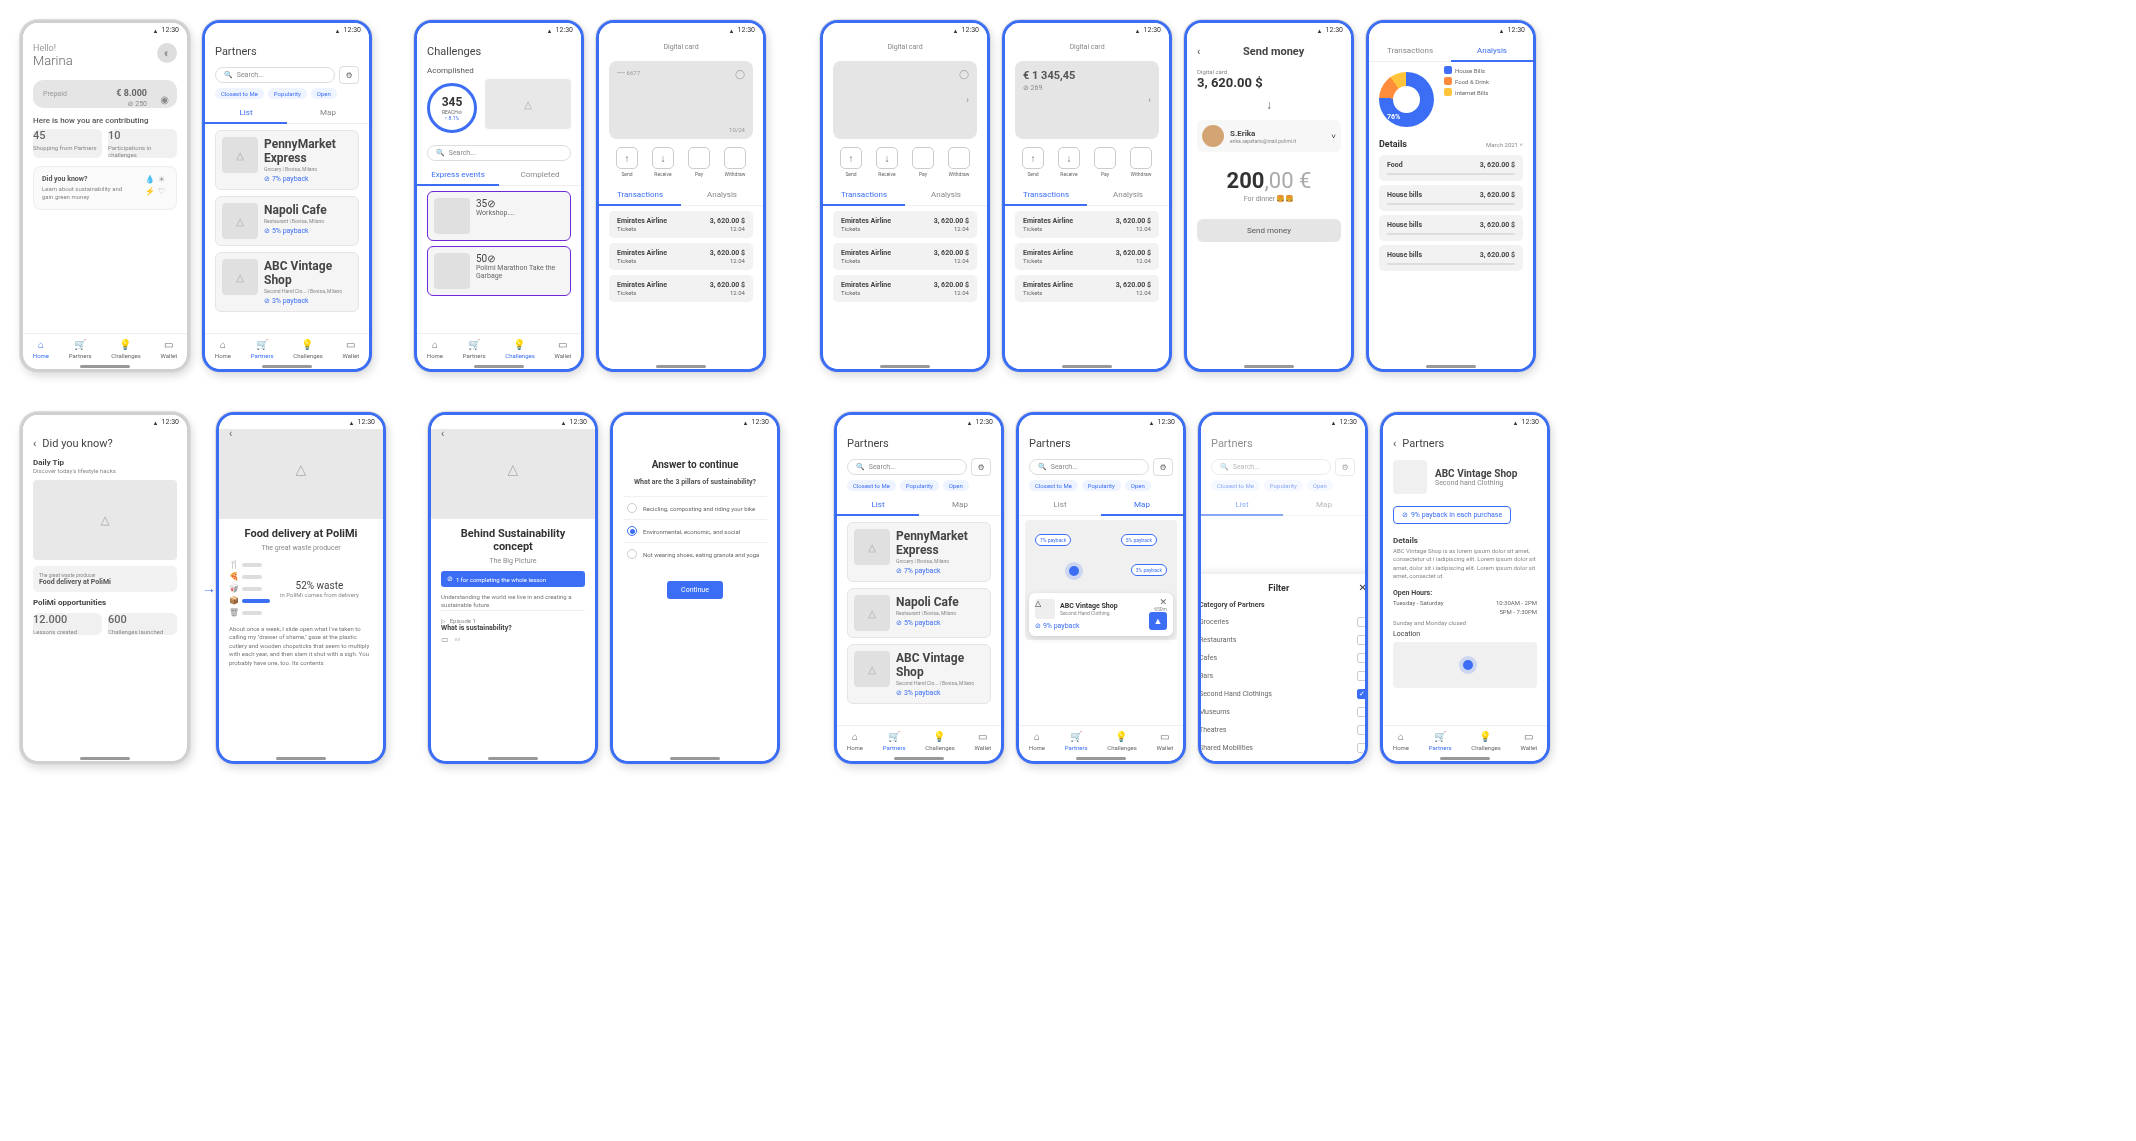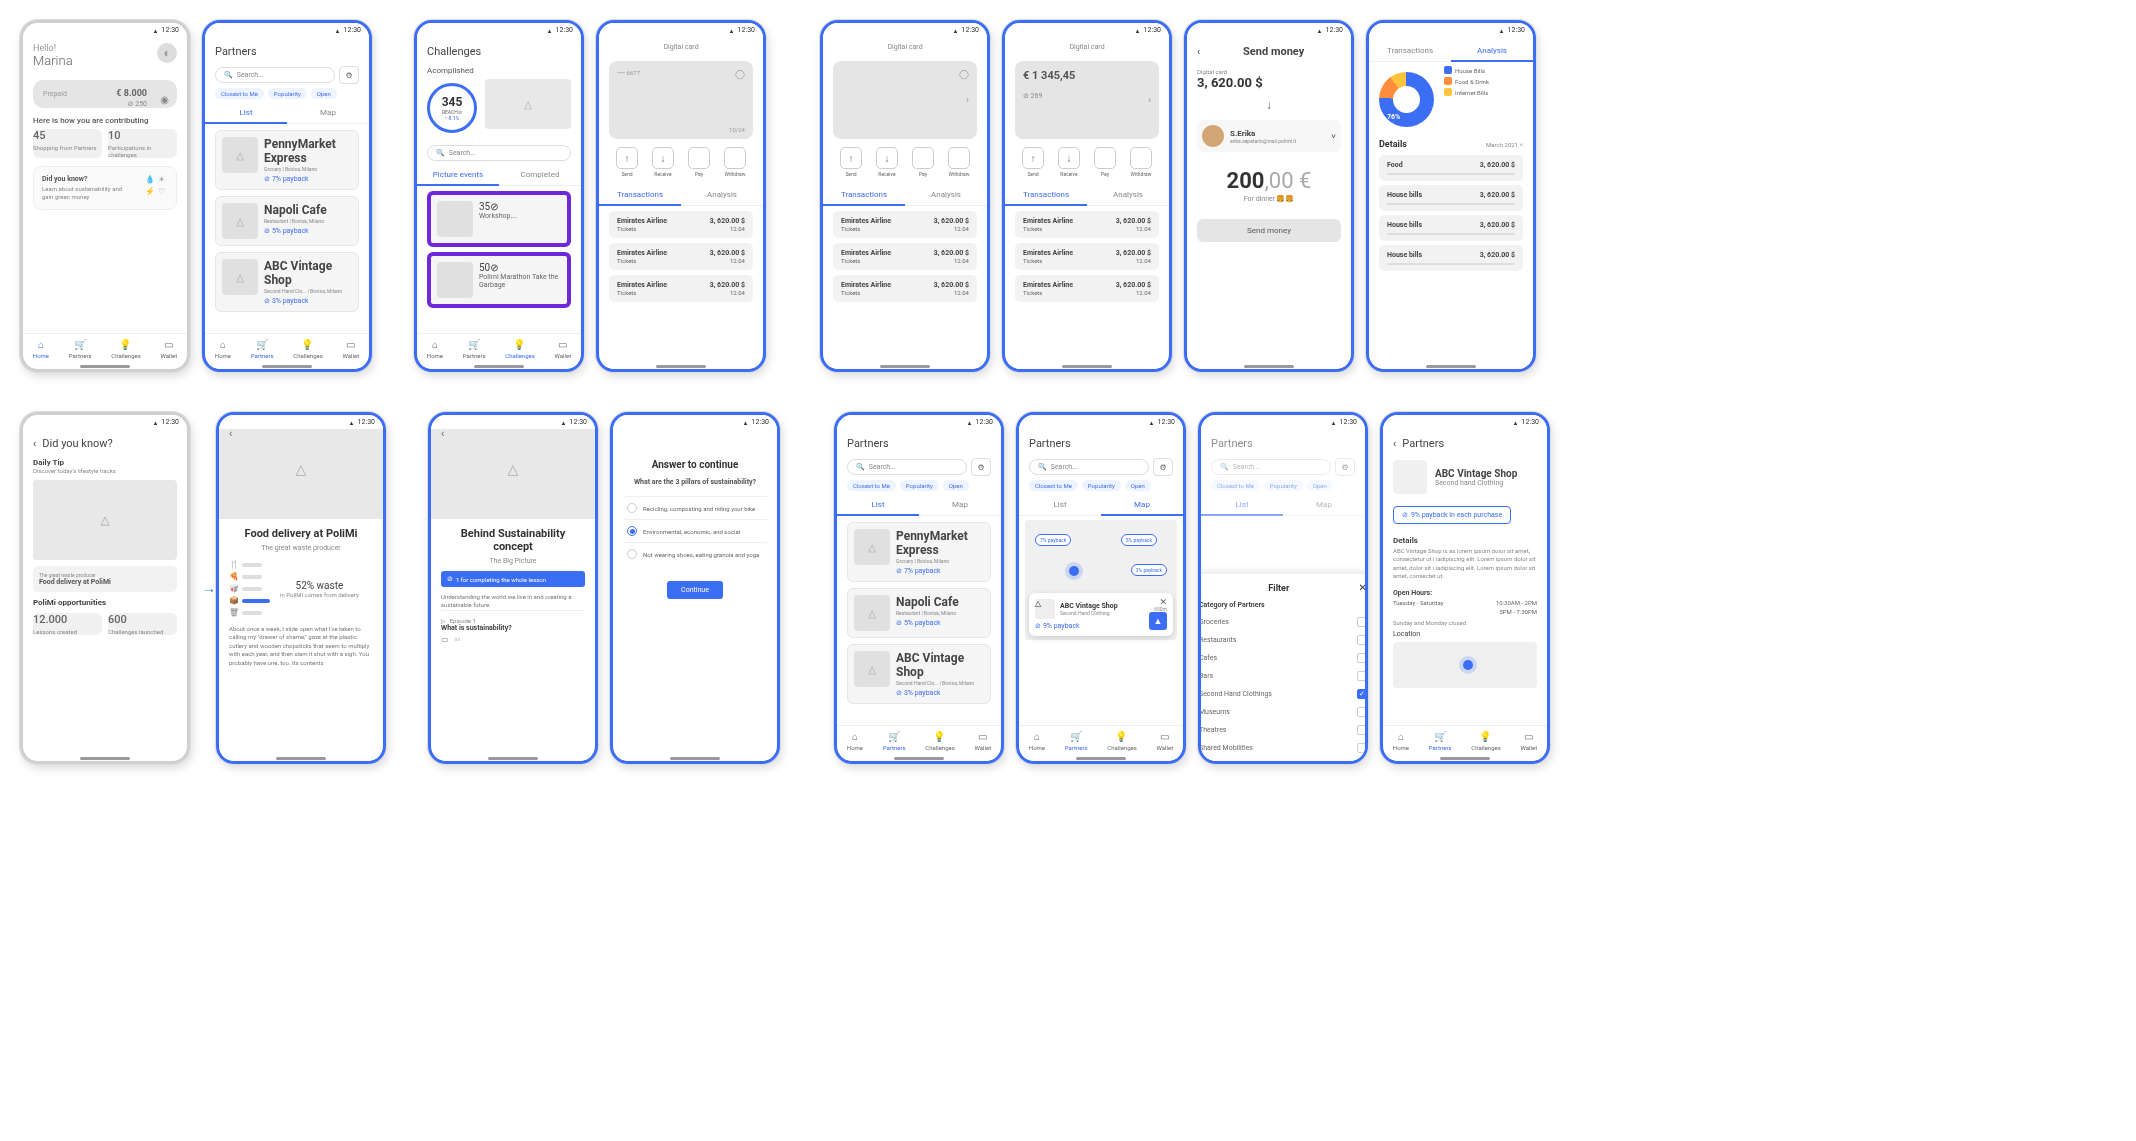--- a/index.html
+++ b/index.html
@@ -49,32 +49,32 @@
 .partner-name{font-size:12px;font-weight:bold;color:#444}
 .partner-meta{font-size:5px;color:#888;margin:1px 0}
 .payback{font-size:7px;color:#3b6ef4;margin-top:2px;display:inline-flex;align-items:center;gap:2px}
 .payback::before{content:'⊘';font-size:7px}
 .ring{width:50px;height:50px;border:3px solid #3b6ef4;border-radius:50%;display:flex;flex-direction:column;align-items:center;justify-content:center;margin:4px 0}
 .ring .big{font-size:12px;font-weight:bold;color:#333}
 .ring .lbl{font-size:5px;color:#666}
 .ring .pct{font-size:5px;color:#3b6ef4}
 .acc-row{display:flex;gap:8px;align-items:flex-start}
 .placeholder{background:#e8e8e8;border-radius:4px;display:flex;align-items:center;justify-content:center;color:#aaa;font-size:10px}
-.event-card{background:#f5f5f5;border:4px solid #6d28d9;border-radius:6px;padding:6px;margin:5px 0;display:flex;gap:6px}
+.event-card{background:#f5f5f5;border:1px solid #6d28d9;border-radius:6px;padding:6px;margin:5px 0;display:flex;gap:6px}
 .event-img{width:36px;height:36px;background:#e0e0e0;border-radius:4px}
 .event-info{flex:1;font-size:7px;color:#666}
 .event-count{font-size:10px;color:#444}
 .digital-card-title{text-align:center;font-size:7px;color:#888;padding:6px 0}
 .dcard{background:#e5e5e5;border-radius:8px;height:78px;margin:4px 0;position:relative;padding:8px}
 .dcard .dots{font-size:6px;color:#999}
 .dcard .cc{position:absolute;right:8px;top:8px;font-size:9px;color:#999}
 .dcard .date{position:absolute;right:8px;bottom:6px;font-size:6px;color:#999}
 .dcard .chev{position:absolute;right:8px;top:34px;font-size:9px;color:#888}
 .dcard .amt{font-size:11px;font-weight:bold;color:#555}
-.dcard .pts{font-size:7px;color:#888;margin-top:10px}
+.dcard .pts{font-size:7px;color:#888;margin-top:2px}
 .actions{display:flex;justify-content:space-around;margin:8px 0}
 .action{display:flex;flex-direction:column;align-items:center;gap:2px;font-size:5px;color:#666}
 .action-btn{width:22px;height:22px;border:1px solid #ccc;border-radius:5px;display:flex;align-items:center;justify-content:center;font-size:10px;color:#666;background:#fff}
 .tx{background:#f2f2f2;border-radius:5px;padding:6px 8px;margin:5px 0;display:flex;justify-content:space-between;align-items:center;font-size:6px;color:#666}
 .tx .name{font-weight:bold;color:#444;font-size:7px}
 .tx .right{text-align:right}
 .tx .amt{font-weight:bold;color:#444;font-size:7px}
 .label-sm{font-size:6px;color:#888;margin-top:6px}
 .big-amt{font-size:13px;font-weight:bold;color:#333}
 .arrow-down{text-align:center;font-size:12px;color:#666;margin:8px 0}
@@ -289,21 +289,21 @@
           </div>
       <div class="placeholder" style="flex:1;height:50px">△</div>
     </div>
     <div class="search-bar" style="margin-top:8px">
           <div class="search-input">
             <span>🔍</span>
             <span>Search...</span>
           </div>
         </div>
     <div class="tabs">
-          <div class="tab active">Picture events</div>
+          <div class="tab active">Express events</div>
           <div class="tab">Completed</div>
         </div>
     <div class="event-card">
           <div class="event-img"></div>
           <div class="event-info">
             <div class="event-count">35⊘</div>
             <div>Workshop....</div>
           </div>
         </div>
     <div class="event-card">

